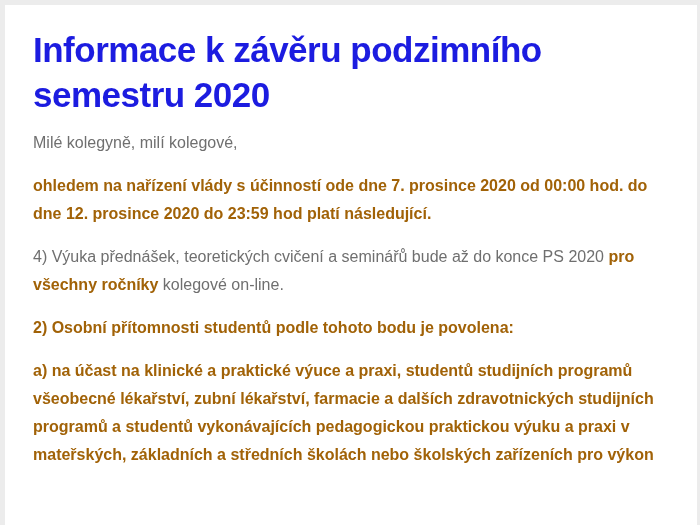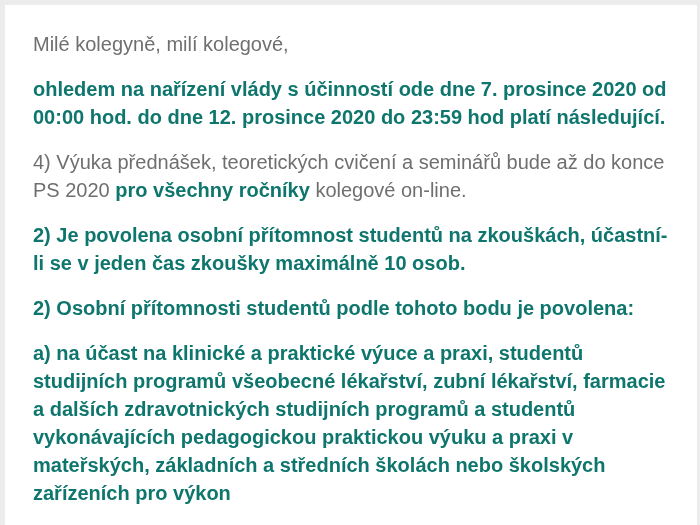--- a/index.html
+++ b/index.html
@@ -22,39 +22,39 @@
   }
   h1.article-title {
     font-family: "Liberation Sans", sans-serif;
     font-size: 35px;
     line-height: 45px;
     font-weight: 700;
     letter-spacing: -0.5px;
     margin: 14px 0 12px 0;
   }
   .article-body p {
-    font-size: 20px;
+    font-size: 16px;
     line-height: 28px;
-    margin: 17px 0 15px 0;
+    margin: 4px 0 15px 0;
     max-width: 645px;
   }
   .seg-regular {
     color: #6f6f6f;
     font-weight: 400;
   }
   .seg-bold {
-    color: #0f766e;
+    color: #a16207;
     font-weight: 700;
   }
 </style>
 </head>
 <body style="background: rgb(236, 236, 236);">
 
 <main class="card" style="background: rgb(255, 255, 255);">
+  <h1 class="article-title" style="color: rgb(28, 28, 224);">Informace k závěru podzimního semestru 2020</h1>
   <div class="article-body" id="article-body">
       <p><span class="seg-regular">Milé kolegyně, milí kolegové,</span></p>
       <p><span class="seg-bold">ohledem na nařízení vlády s účinností ode dne 7. prosince 2020 od 00:00 hod. do dne 12. prosince 2020 do 23:59 hod platí následující.</span></p>
       <p><span class="seg-regular">4) Výuka přednášek, teoretických cvičení a seminářů bude až do konce PS 2020 </span><span class="seg-bold">pro všechny ročníky</span><span class="seg-regular"> kolegové on-line.</span></p>
-      <p><span class="seg-bold">2) Je povolena osobní přítomnost studentů na zkouškách, účastní-li se v jeden čas zkoušky maximálně 10 osob.</span></p>
       <p><span class="seg-bold">2) Osobní přítomnosti studentů podle tohoto bodu je povolena:</span></p>
       <p><span class="seg-bold">a) na účast na klinické a praktické výuce a praxi, studentů studijních programů všeobecné lékařství, zubní lékařství, farmacie a dalších zdravotnických studijních programů a studentů vykonávajících pedagogickou praktickou výuku a praxi v mateřských, základních a středních školách nebo školských zařízeních pro výkon</span></p>
     </div>
 </main>
 
 </body></html>

